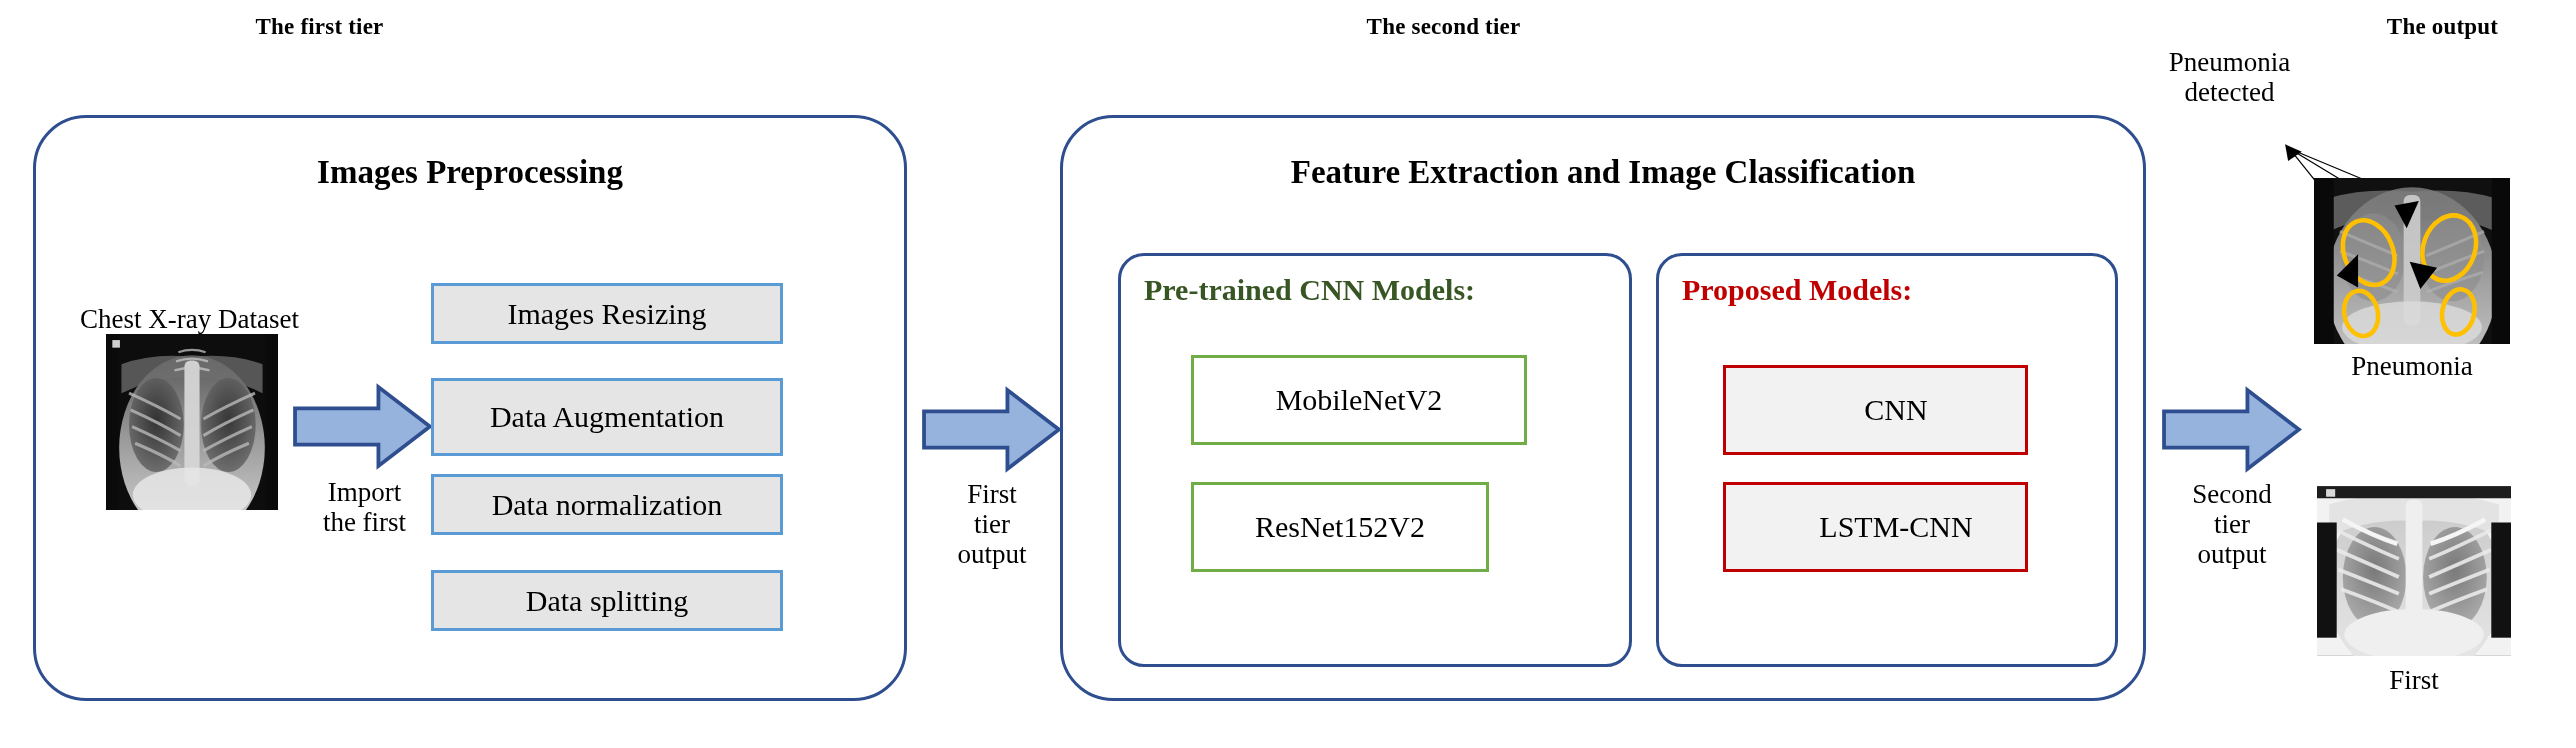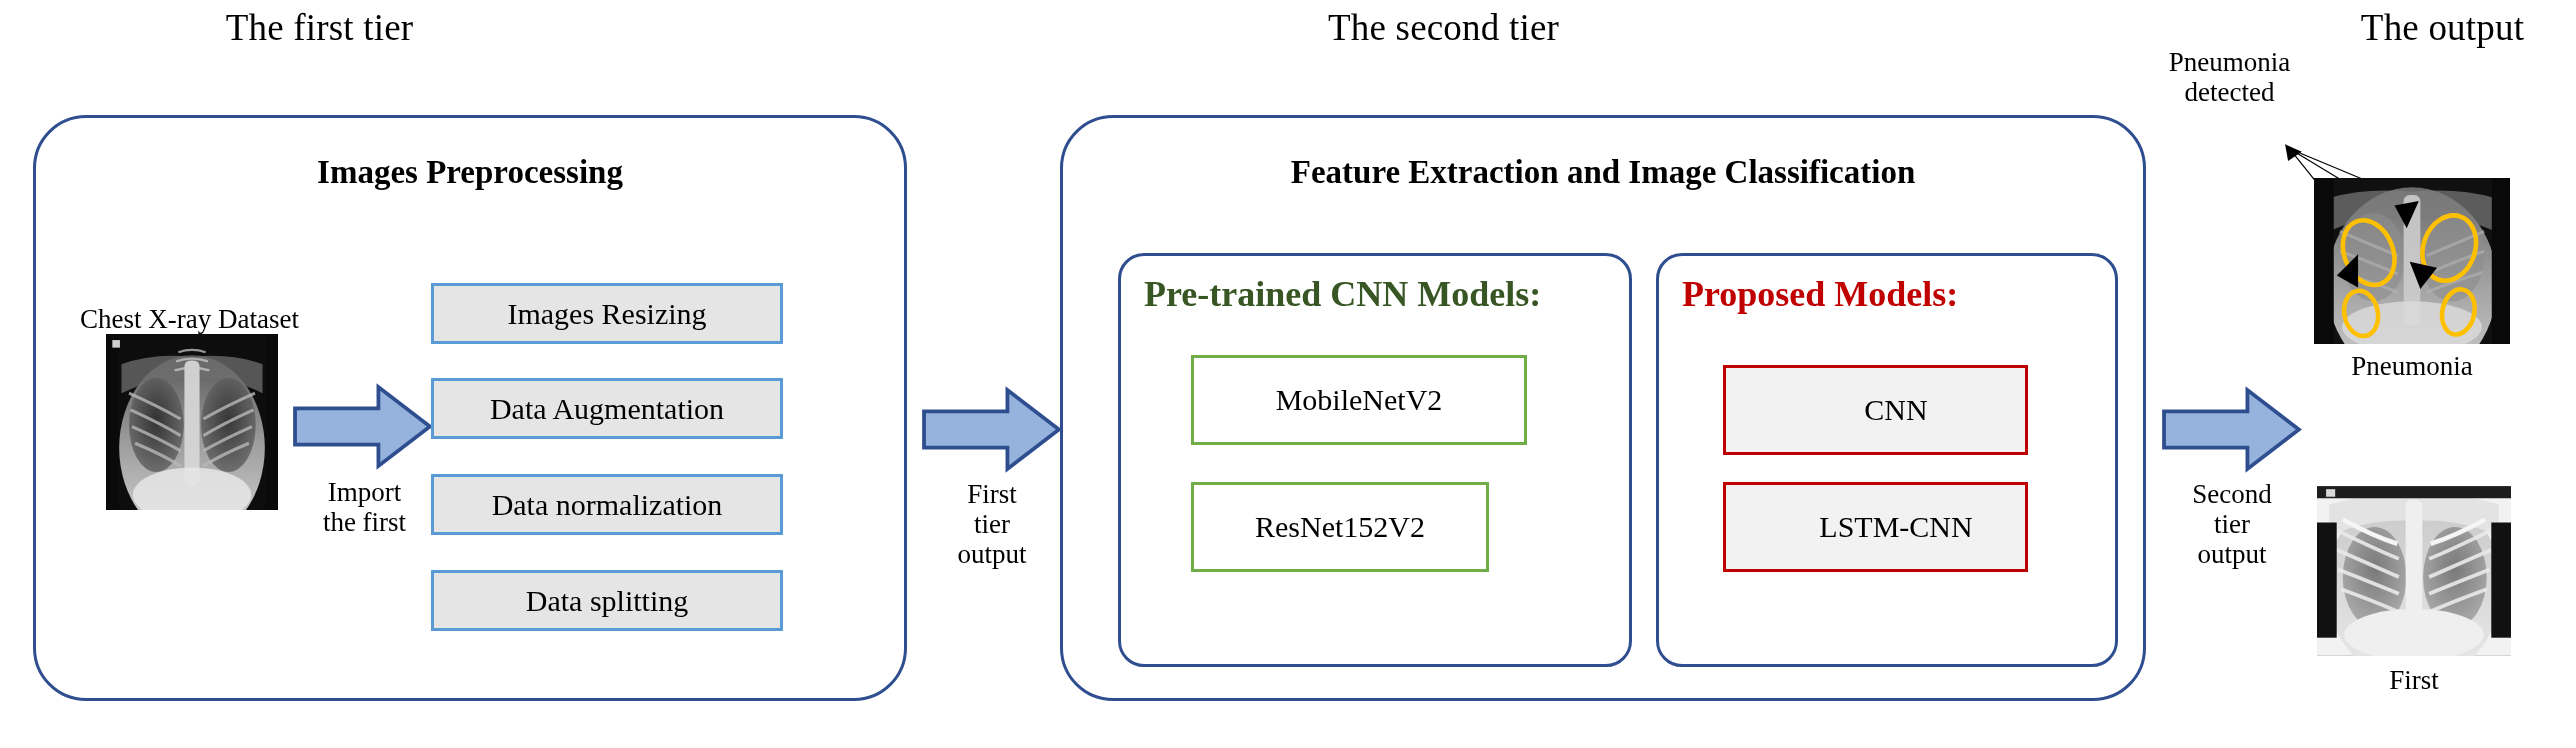--- a/index.html
+++ b/index.html
@@ -5,22 +5,22 @@
   html,body{margin:0;padding:0;background:#ffffff;}
   body{
     width:2576px;height:748px;position:relative;overflow:hidden;
     font-family:"Liberation Serif","DejaVu Serif",serif;
     color:#000000;
   }
   .abs{position:absolute;}
 
   
   .tier-caption{
-    font-size:37px;font-weight:400;letter-spacing:0.2px;
-    white-space:nowrap;text-align:center;
+    font-size:23px;font-weight:700;letter-spacing:0.2px;
+    white-space:nowrap;text-align:center;margin-top:8px;
   }
 
   
   .tier-box{
     border:3.8px solid #2E4E8F;
     border-radius:53px;
     background:#ffffff;
     box-sizing:border-box;
   }
   .tier-title{
@@ -41,21 +41,21 @@
 
   
   .panel{
     border:3px solid #2E4E8F;
     border-radius:26px;
     background:#ffffff;
     box-sizing:border-box;
   }
   .panel-title{
     position:absolute;left:23px;top:16.7px;
-    font-weight:700;font-size:36px;white-space:nowrap;
+    font-weight:700;font-size:30px;white-space:nowrap;
   }
   .panel-title.green{color:#375623;}
   .panel-title.red{color:#C00000;}
 
   .model-box{
     box-sizing:border-box;
     display:flex;align-items:center;justify-content:center;
     font-size:30px;white-space:nowrap;
   }
   .model-box.green{border:3px solid #70AD47;background:#ffffff;}
@@ -139,21 +139,21 @@
   <svg class="block-arrow" width="141" height="91" viewBox="0 0 186 120">
     <polygon points="4,36 114,36 114,8 182,60 114,112 114,84 4,84" fill="#95B3DD" stroke="#2E4E8F" stroke-width="5" stroke-linejoin="miter"></polygon>
   </svg>
 </div>
 <div class="abs small-caption" style="left:283px;top:477px;width:163px;">Import
 the first</div>
 
 <div class="abs step-box" style="left:431px;top:283px;width:352px;height:61px;">
   <span>Images Resizing</span>
 </div>
-<div class="abs step-box" style="left:431px;top:378px;width:352px;height:61px;">
+<div class="abs step-box" style="left:431px;top:378px;width:352px;height:78px;">
   <span>Data Augmentation</span>
 </div>
 <div class="abs step-box" style="left:431px;top:474px;width:352px;height:61px;">
   <span>Data normalization</span>
 </div>
 <div class="abs step-box" style="left:431px;top:570px;width:352px;height:61px;">
   <span>Data splitting</span>
 </div>
 
 <div class="abs" style="left:921px;top:384px;width:141px;height:91px;">

